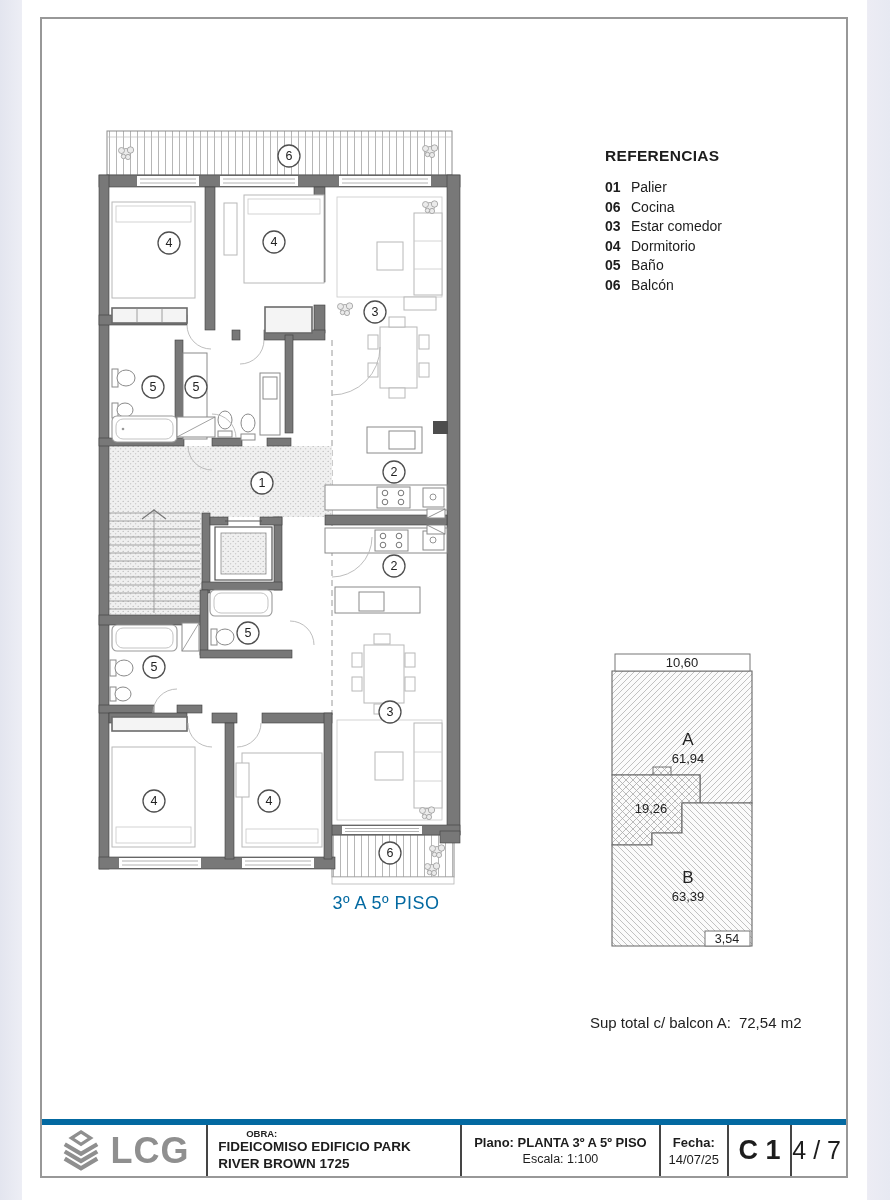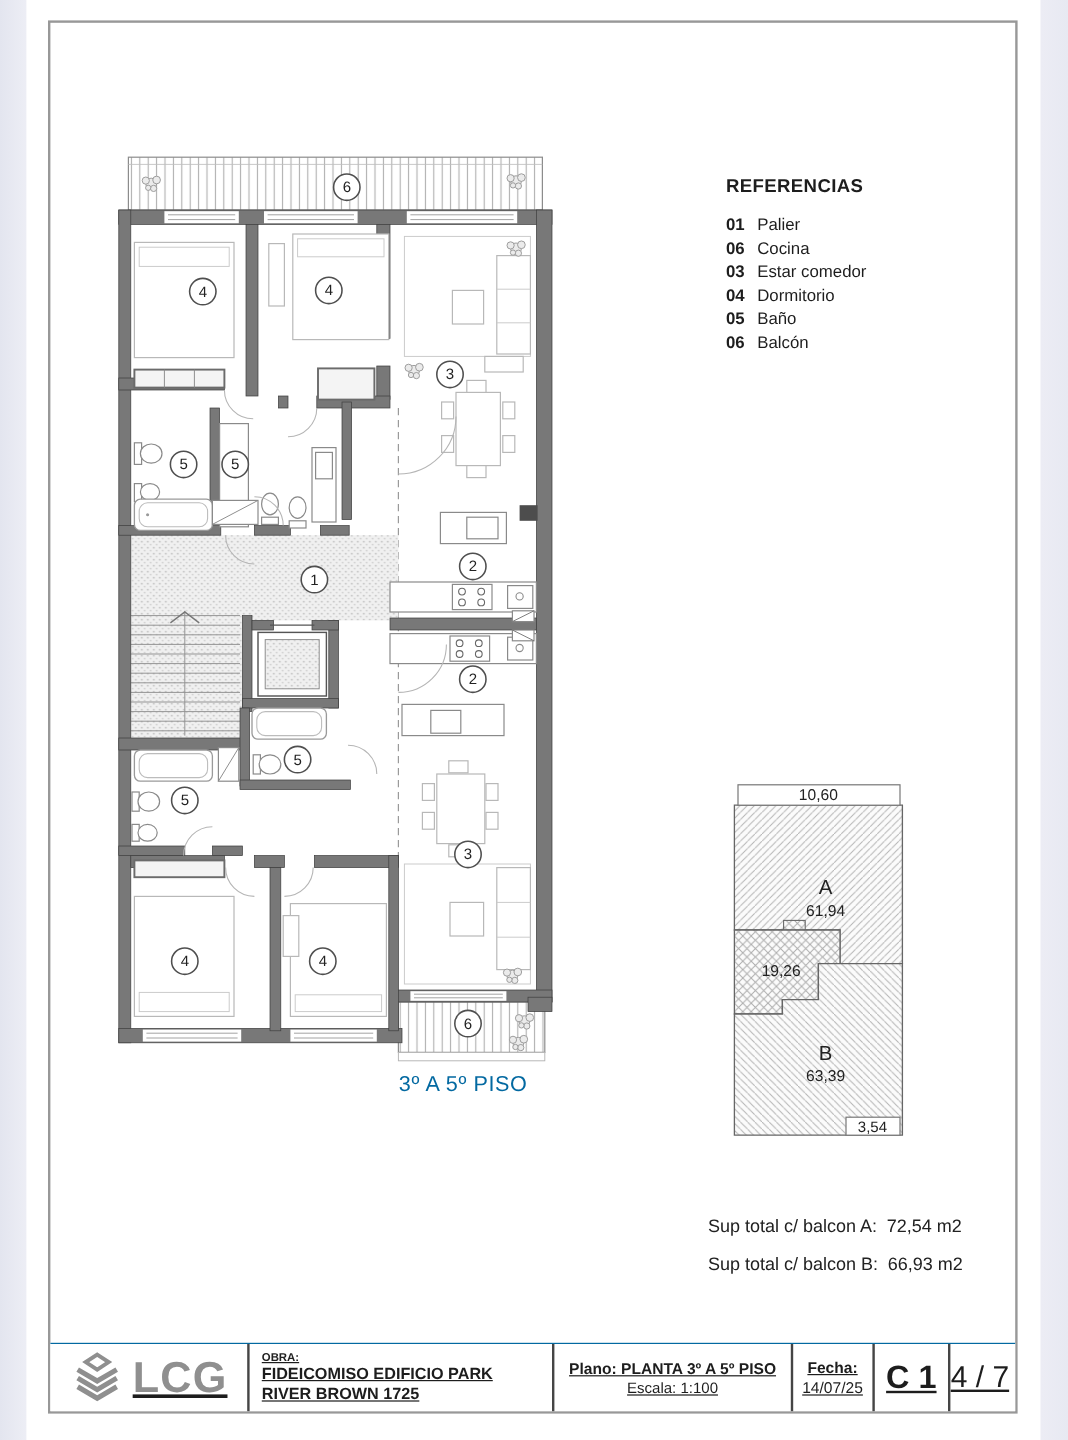--- a/index.html
+++ b/index.html
@@ -26,28 +26,28 @@
 
   
   .keydiag{position:absolute;left:563px;top:628px;}
 
   
   .totals{position:absolute;left:548px;top:988px;font-size:15px;line-height:31px;color:#222;}
   .totals .val{padding-left:8px;}
 
   
   .titleblock{position:absolute;left:0;right:0;bottom:0;height:57px;
-    border-top:1px solid #0369a1;display:flex;box-sizing:border-box;background:#fff;text-decoration:underline;}
+    border-top:6px solid #0369a1;display:flex;box-sizing:border-box;background:#fff;}
   .tb-cell{box-sizing:border-box;border-left:2px solid #454545;height:100%;
     display:flex;flex-direction:column;justify-content:center;}
   .tb-cell:first-child{border-left:none;}
   .tb-logo{width:165px;flex-direction:row;align-items:center;justify-content:center;gap:8px;}
   .logo-text{font-size:36px;font-weight:bold;color:#8f8f8f;letter-spacing:1px;line-height:1;}
   .tb-obra{width:255px;padding:4px 10px;}
-  .tb-label{font-size:9.5px;font-weight:bold;color:#222;}
+  .tb-label{font-size:9.5px;font-weight:bold;color:#222;margin-left:28px;}
   .tb-obra-value{font-size:13.5px;font-weight:bold;line-height:1.25;}
   .tb-plano{width:200px;text-align:center;padding:2px 4px;}
   .tb-plano-main{font-size:13px;font-weight:bold;}
   .tb-plano-sub{font-size:12.5px;margin-top:2px;}
   .tb-fecha{width:68px;text-align:center;}
   .tb-fecha-label{font-size:13px;font-weight:bold;}
   .tb-fecha-value{font-size:13px;margin-top:2px;}
   .tb-code{width:64px;text-align:center;font-size:27px;font-weight:bold;}
   .tb-page{width:56px;text-align:left;font-size:25px;}
 
@@ -434,23 +434,20 @@
       <g>
         <rect x="100" y="284" width="45" height="15" fill="#ffffff" stroke="#777" stroke-width="1"></rect>
         <text class="kd-txt" x="122" y="296" font-size="12.5">3,54</text>
       </g>
     </svg>
 
     <div class="totals">
       <div>
         <span>Sup total c/ balcon A:</span><span class="val">72,54 m2</span>
       </div>
-      <div>
-        <span>Sup total c/ balcon B:</span><span class="val">66,93 m2</span>
-      </div>
     </div>
 
     <div class="titleblock">
       <div class="tb-cell tb-logo">
         <svg width="44" height="44" viewBox="0 0 46 46">
           <g fill="none" stroke="#8f8f8f" stroke-width="4.4">
             <path d="M23,3 L33,9.5 L23,16 L13,9.5 Z" stroke-width="3.4"></path>
             <path d="M6,16 L23,26 L40,16"></path>
             <path d="M6,23.5 L23,33.5 L40,23.5"></path>
             <path d="M6,31 L23,41 L40,31"></path>

